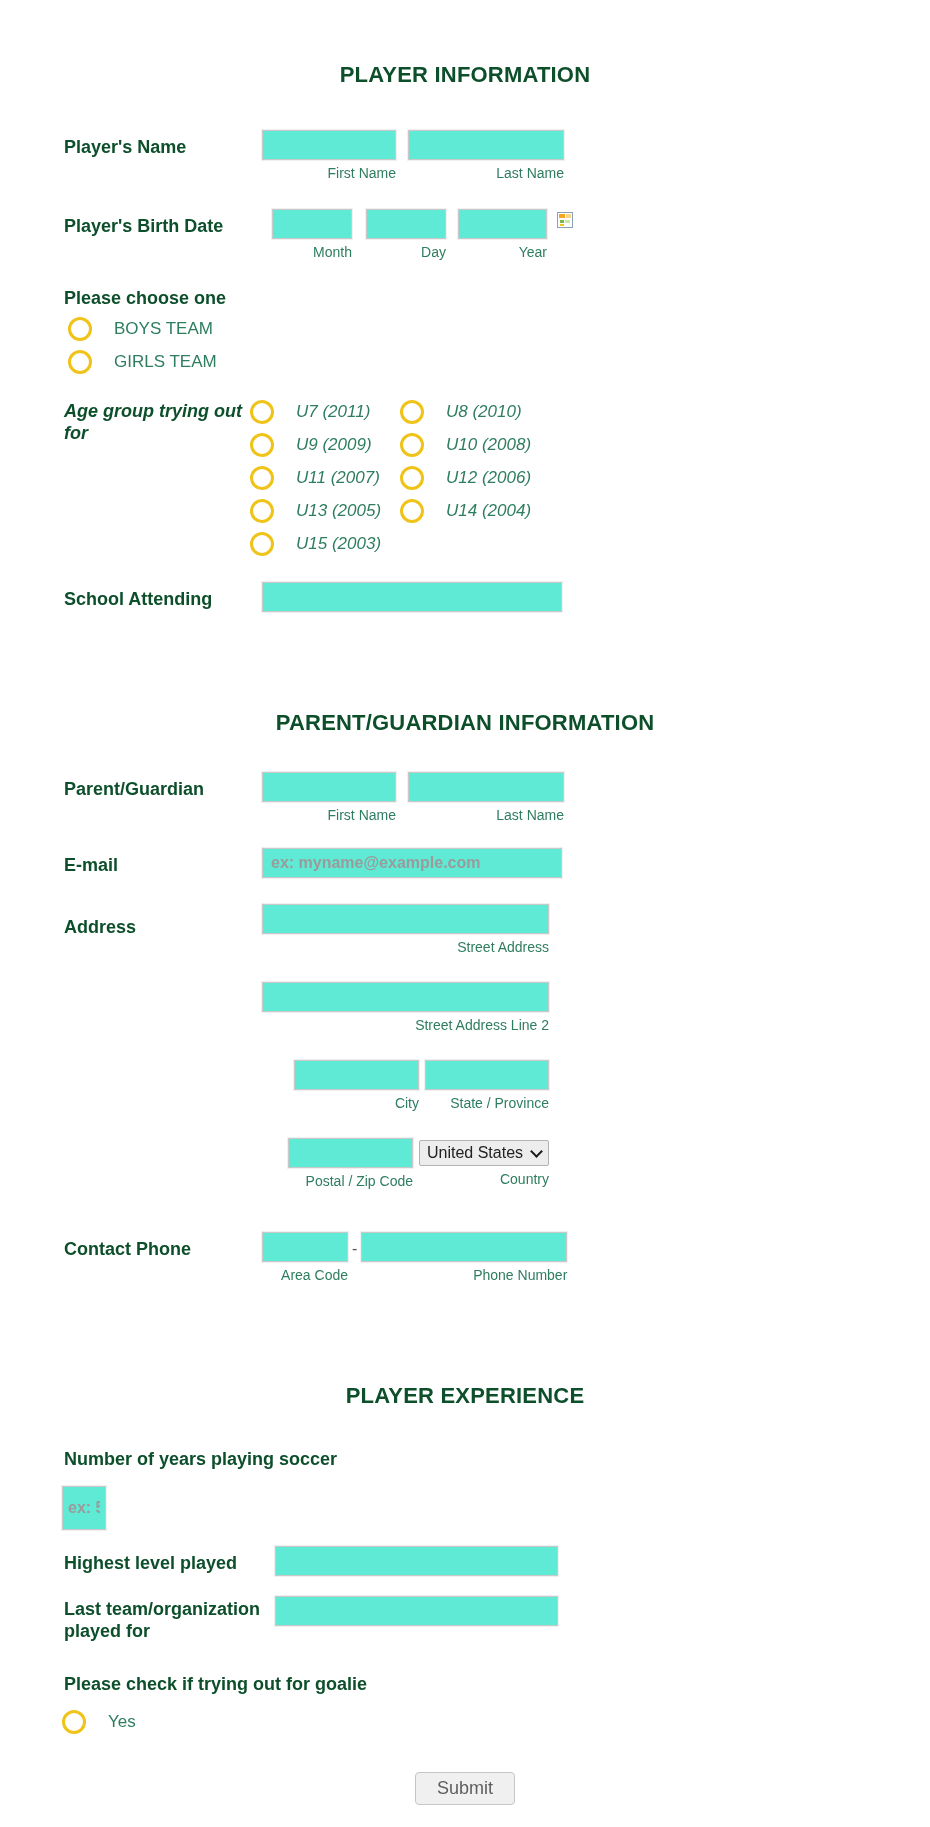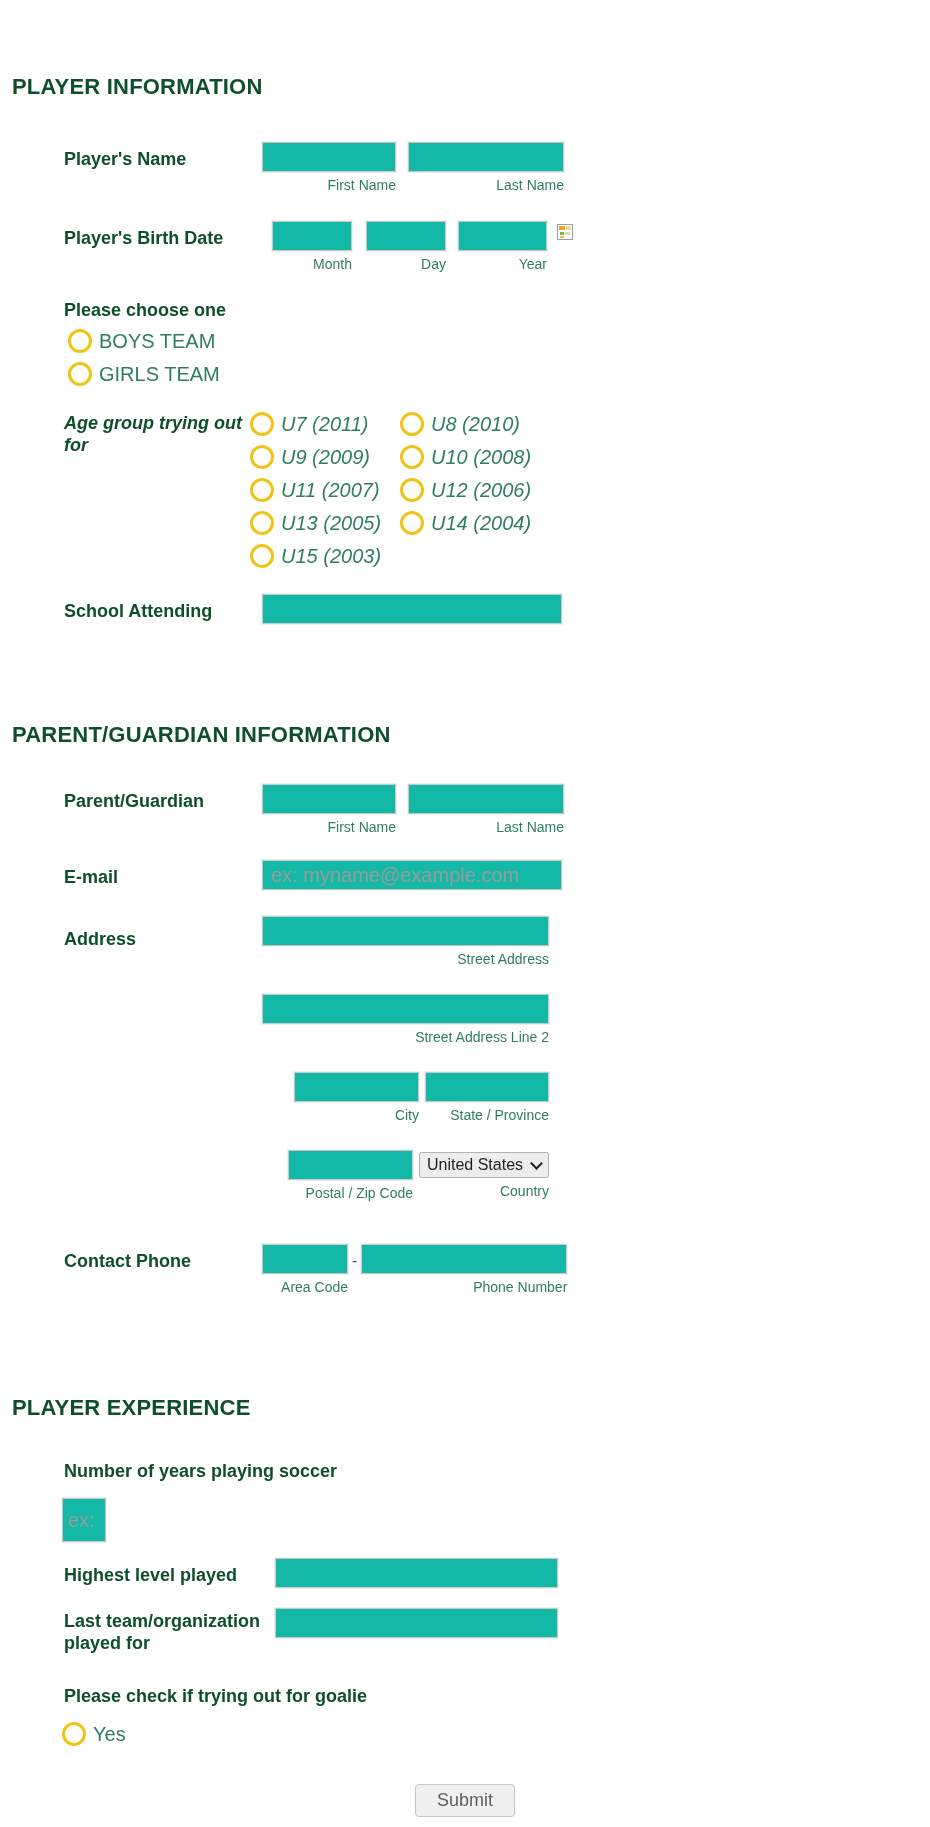--- a/index.html
+++ b/index.html
@@ -5,38 +5,38 @@
   :root{
     --green:#0d4f2b;
     --teal:#2e7d5f;
     --gold:#f0c319;
     --border:#c9c9c9;
   }
   html,body{margin:0;padding:0;background:#fff;}
   body{width:930px;font-family:"Liberation Sans",sans-serif;}
   .form{padding:62px 0 27px 0;}
   .section-title{
-    color:var(--green);font-size:22px;font-weight:bold;
-    margin:12px;line-height:26px;letter-spacing:.2px;
+    text-align:center;color:var(--green);font-size:22px;font-weight:bold;
+    margin:0;line-height:26px;letter-spacing:.2px;
   }
   .row{display:flex;align-items:flex-start;}
   .lbl{
     flex:0 0 262px;box-sizing:border-box;padding-left:64px;padding-top:6px;
     color:var(--green);font-weight:bold;font-size:18px;line-height:22px;
   }
   .row.exp .lbl{flex:0 0 275px;}
   .full-lbl{
     padding-left:64px;color:var(--green);font-weight:bold;font-size:18px;line-height:20px;
   }
   .ctrl{display:flex;align-items:flex-start;}
   .group{display:flex;flex-direction:column;align-items:flex-end;}
   .ti{
     box-sizing:border-box;height:30px;border:1px solid var(--border);
-    background:#14b8a6;font-family:inherit;font-size:20px;color:#333;
-    padding:2px 8px;box-shadow:0 0 0 1px #f0f0f0;
+    background:#5eead4;font-family:inherit;font-size:16px;color:#333;
+    padding:2px 8px;box-shadow:0 0 0 1px #f0f0f0;font-weight:bold;
   }
   .ti::placeholder{color:#9b9b9b;}
   .sub{font-size:14px;color:var(--teal);margin-top:6px;line-height:15px;}
   .w-first{width:134px;}
   .w-last{width:156px;}
   .gap12{margin-left:12px;}
   .gap6{margin-left:6px;}
   .w-wide{width:300px;}
   .w-date{width:80px;}
   .w-year{width:89px;}
@@ -46,21 +46,21 @@
   .w-area{width:86px;}
   .w-phone{width:206px;}
   .w-tiny{width:44px;padding:2px 5px;height:44px;}
   .w-exp{width:283px;}
   .cal-icon{margin-left:10px;margin-top:3px;cursor:pointer;display:inline-block;}
   .radio-opt{display:flex;align-items:center;}
   .radio{
     width:18px;height:18px;border:3px solid var(--gold);border-radius:50%;
     background:#fff;flex:0 0 auto;cursor:pointer;
   }
-  .opt-lbl{margin-left:7px;color:var(--teal);font-size:20px;line-height:24px;}
+  .opt-lbl{margin-left:22px;color:var(--teal);font-size:17px;line-height:24px;}
   .choice-block .radio-opt{margin-left:68px;margin-top:9px;}
   .age-options{display:grid;grid-template-columns:150px 190px;row-gap:9px;padding-top:2px;}
   .selectbox{
     box-sizing:border-box;width:130px;height:26px;margin-top:2px;
     background:#ededed;border:1px solid #b3b3b3;border-radius:2px;
     display:flex;align-items:center;justify-content:space-between;
     padding:0 7px;font-size:16px;color:#222;cursor:pointer;
   }
   .chev{
     width:7px;height:7px;border-right:2px solid #1b1b1b;border-bottom:2px solid #1b1b1b;

